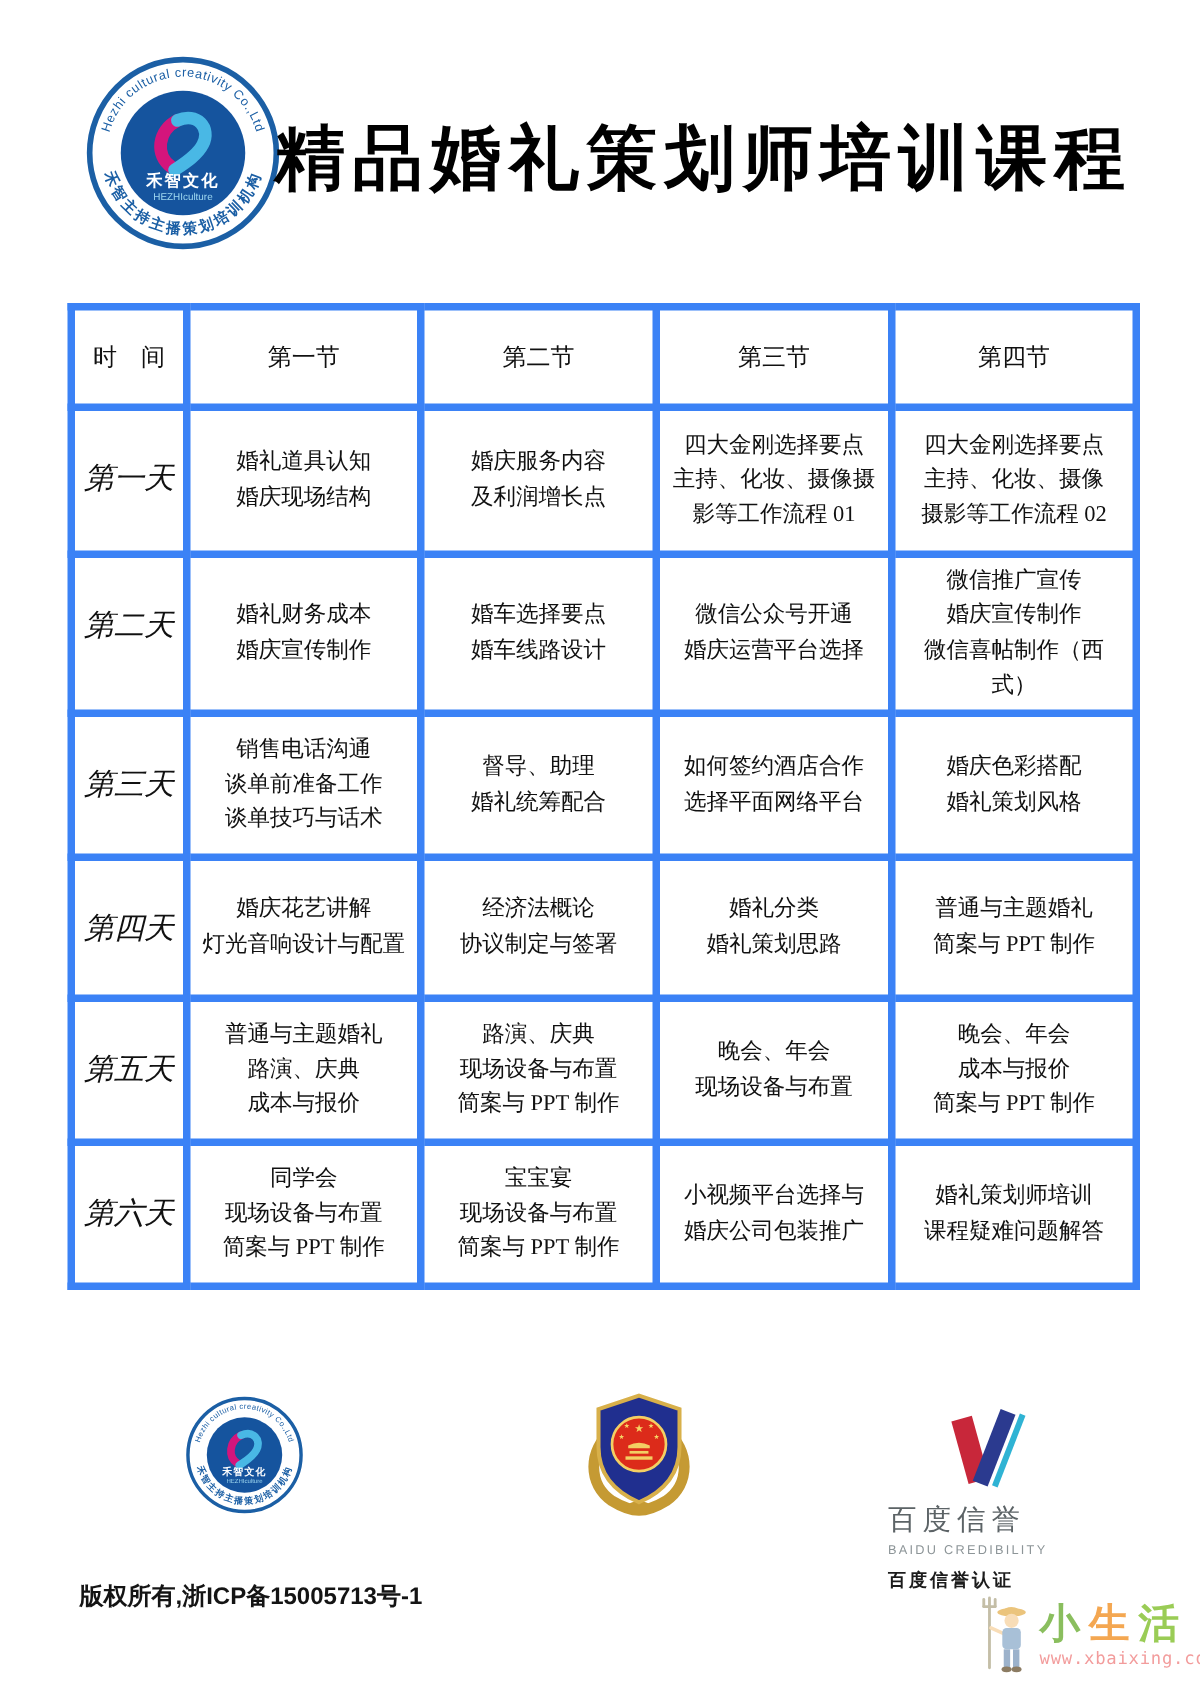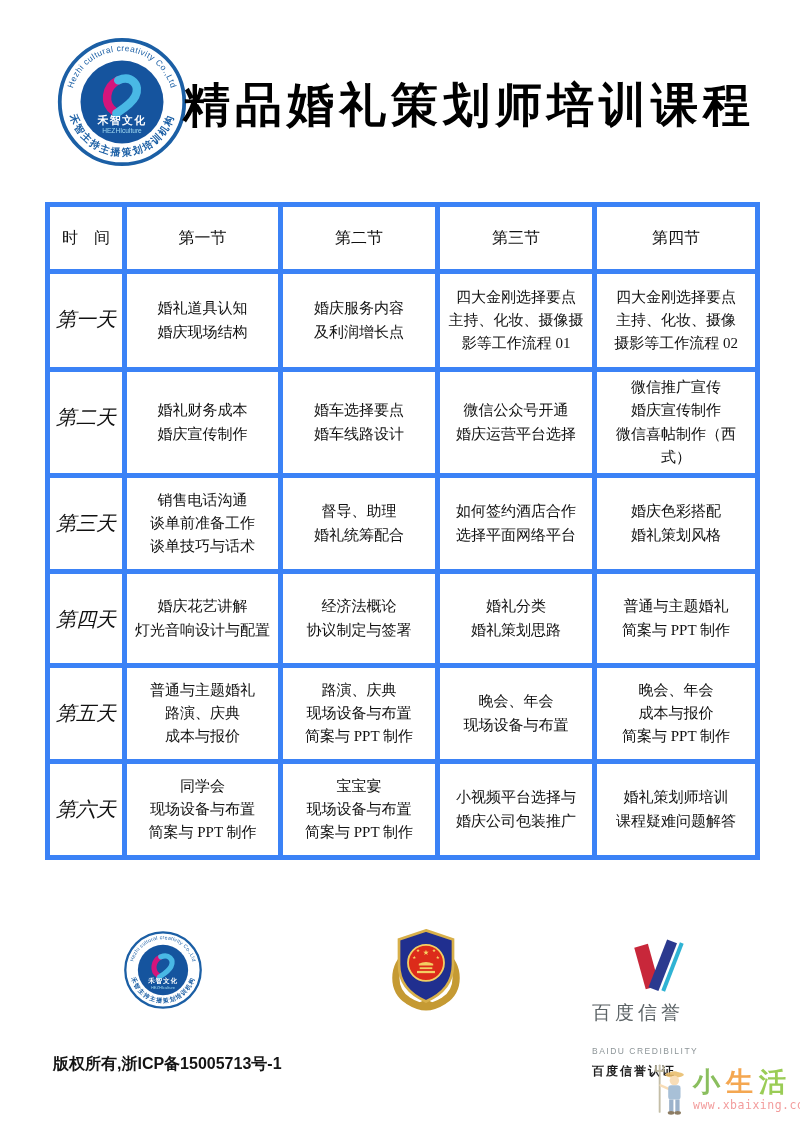--- a/index.html
+++ b/index.html
@@ -42,21 +42,21 @@
     font-size:16px; font-weight:600; color:#141414; white-space:nowrap;margin-top:36px;
   }
   .police-badge { position:absolute; left:381px; top:924px; width:90px; height:92px; }
   .police-text {
     position:absolute; left:311px; top:1024px; width:230px; text-align:center;
     font-size:18px; font-weight:bold; color:#000; letter-spacing:0.5px; white-space:nowrap;
   }
   .baidu-block { position:absolute; left:592px; top:936px; width:130px; }
   .baidu-logo { width:64px; height:62px; margin:0 auto; display:block; }
   .baidu-cn { font-size:19px; color:#5c6366; letter-spacing:4px; margin-top:2px; }
-  .baidu-en { font-size:8.5px; color:#8d9598; letter-spacing:1.5px; margin-top:20px; }
+  .baidu-en { font-size:8.5px; color:#8d9598; letter-spacing:1.5px; margin-top:2px; }
   .baidu-cert { font-size:12px; color:#1c1c1c; font-weight:600; letter-spacing:2px; margin-top:7px; }
 
   
   .watermark { position:absolute; left:653px; top:1062px; display:flex; align-items:flex-start; opacity:0.88; }
   .wm-farmer { width:38px; height:58px; flex:0 0 auto; }
   .wm-texts { margin-left:2px; margin-top:6px; }
   .wm-name { font-size:27px; font-weight:bold; letter-spacing:6px; line-height:1.1; white-space:nowrap; }
   .wm-url { font-family:"DejaVu Sans Mono", monospace; font-size:11.5px; color:#f18f8f; letter-spacing:0.5px; white-space:nowrap; }
   .wm-c0 { color:#7ab648; } .wm-c1 { color:#f39b3a; } .wm-c2 { color:#8dc63f; }
 

